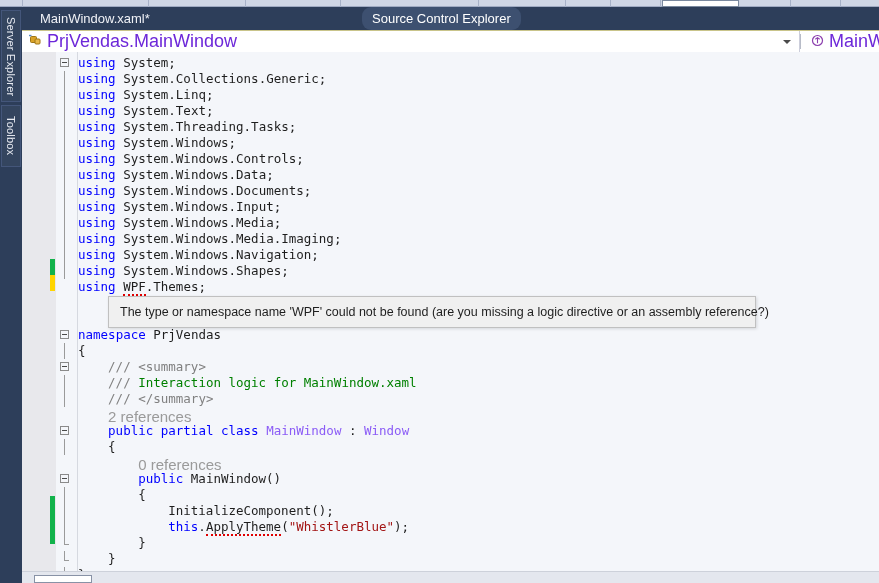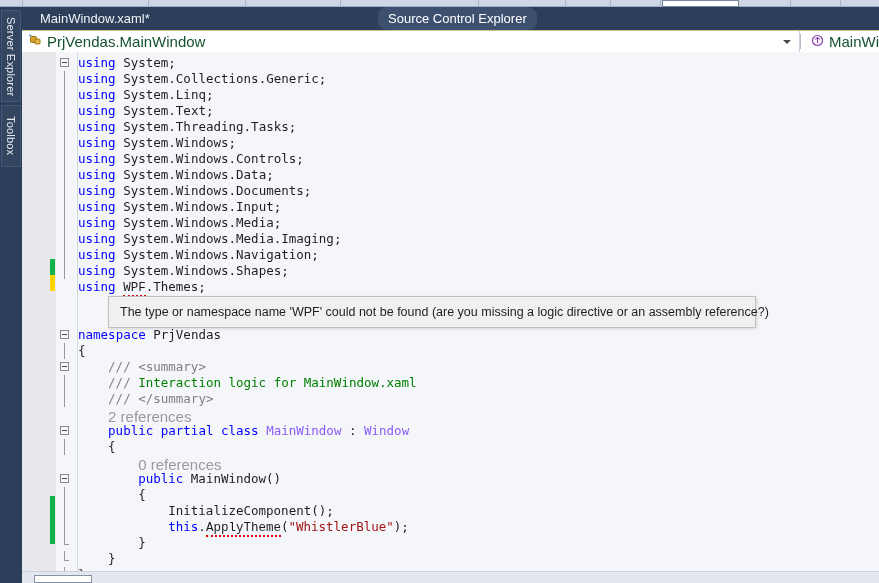--- a/index.html
+++ b/index.html
@@ -114,21 +114,21 @@
   }
   .nav-right {
     position: relative;
     flex: 1; height: 21px;
     background: #FFFFFF;
     display: flex; align-items: center;
     padding-left: 6px;
     overflow: hidden;
   }
   .nav-text {
-    font-size: 15px; color: #14532d;
+    font-size: 18px; color: #6d28d9;
     margin-left: 5px; white-space: nowrap;
   }
   .nav-caret {
     position: absolute; right: 8px; top: 50%;
     transform: translateY(-50%);
     width: 0; height: 0;
     border-left: 4px solid transparent;
     border-right: 4px solid transparent;
     border-top: 4px solid #4A4A4A;
   }
@@ -203,21 +203,20 @@
   .kw   { color: #0000FF; }
   .type { color: #8b5cf6; }
   .str  { color: #A31515; }
   .cmt  { color: #008000; }
   .cmtd { color: #808080; }
   .pln  { color: #1E1E1E; }
 
   .squiggle {
     border-bottom: 2px dotted #E00000;
     padding-bottom: 0px;
-    font-family: Liberation Mono, monospace;
   }
 
   .codelens {
     position: absolute; left: 0;
     font-family: "Liberation Sans", sans-serif;
     font-size: 15px;
     color: #9A9A9A;
     height: 14px;
     white-space: pre;
   }
@@ -277,21 +276,21 @@
     </div>
     <div class="vtab toolbox">
       <span>Toolbox</span>
     </div>
   </div>
 
   <div class="tabstrip">
     <div class="tab inactive" style="left:8px;">
       <span>MainWindow.xaml*</span>
     </div>
-    <div class="tab docstrip" style="left:356px;border-radius:9px;">
+    <div class="tab docstrip" style="left:340px;border-radius:9px;">
       <span>Source Control Explorer</span>
     </div>
   </div>
 
   <div class="navbar">
     <div class="nav-left">
       <span>
         <svg width="14" height="14" viewBox="0 0 14 14">
           <rect x="2.5" y="3.5" width="6" height="6" rx="1" fill="#D9A227" stroke="#9E7515" stroke-width="1"></rect>
           <rect x="7" y="6" width="5" height="5" rx="1" fill="#E8B84B" stroke="#9E7515" stroke-width="1"></rect>

